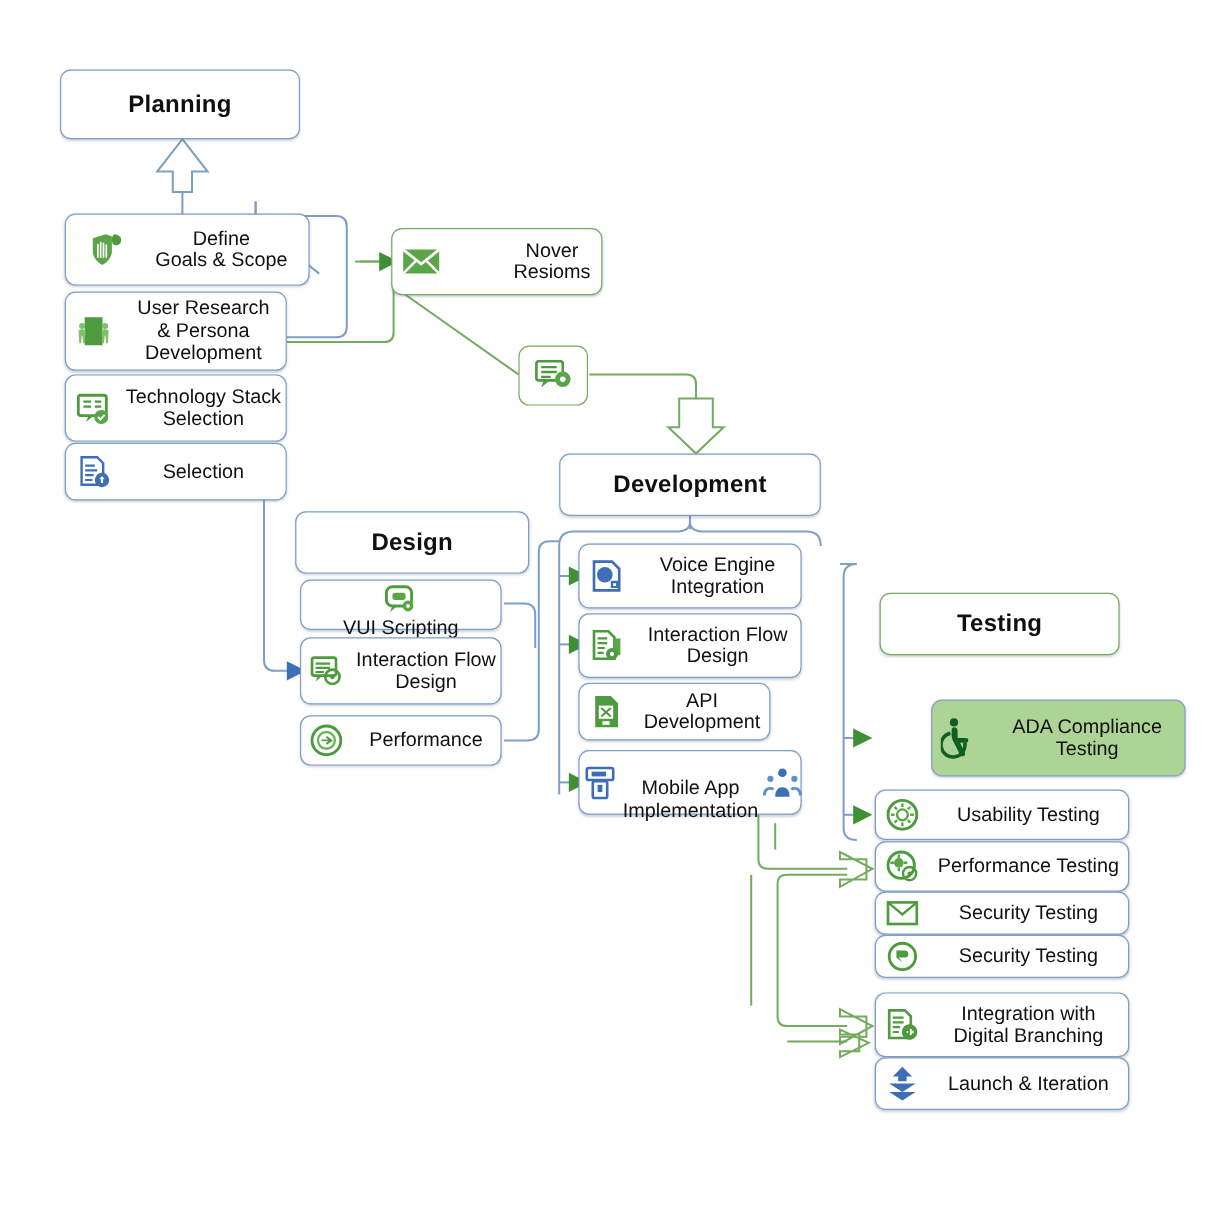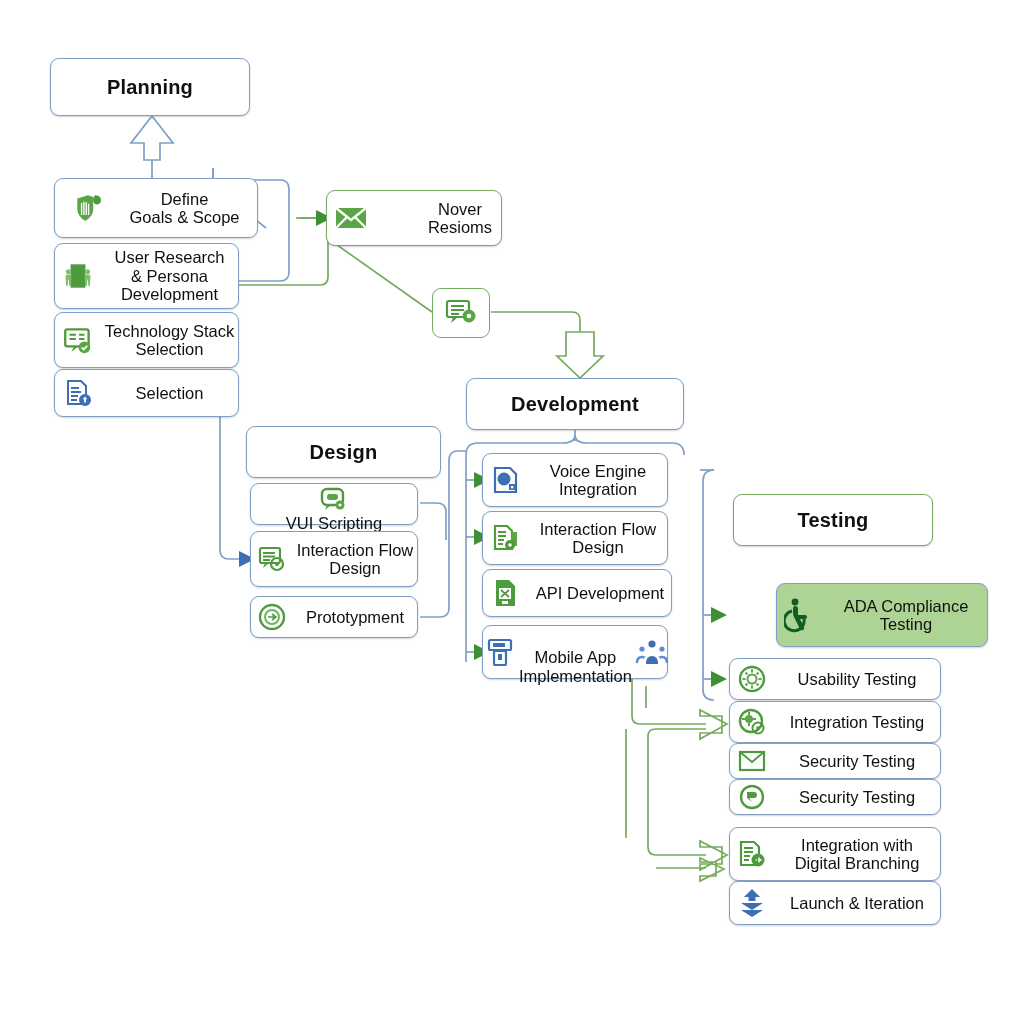--- a/index.html
+++ b/index.html
@@ -229,21 +229,21 @@
   </div>
 
   <div class="node leaf b-blue" style="left:250px;top:596px;width:168px;height:42px;">
     <div class="ico" style="width:42px;">
       <svg width="30" height="30" viewBox="0 0 30 30">
         <circle cx="15" cy="15" r="12" fill="none" stroke="#4e9a3e" stroke-width="2.4"></circle>
         <circle cx="15" cy="15" r="7" fill="none" stroke="#6fb45b" stroke-width="2"></circle>
         <path d="M11 15 h8 M15 12 l4 3 l-4 3" stroke="#4e9a3e" stroke-width="1.6" fill="none"></path>
       </svg>
     </div>
-    <div class="lbl">Prototypment</div>
+    <div class="lbl">Performance</div>
   </div>
 
   <div class="node phase b-blue" style="left:466px;top:378px;width:218px;height:52px;">
     <div class="lbl">Development</div>
   </div>
 
   <div class="node leaf b-blue" style="left:482px;top:453px;width:186px;height:54px;">
     <div class="ico" style="width:46px;">
       <svg width="32" height="32" viewBox="0 0 32 32">
         <path d="M5 4 h15 l6 6 v18 h-21 z" fill="none" stroke="#3e6fb5" stroke-width="2.2"></path>
@@ -261,21 +261,21 @@
         <path d="M5 4 h12 l5 5 v18 h-17 z" fill="none" stroke="#4e9a3e" stroke-width="2.2"></path>
         <path d="M8 10 h8 M8 14 h8 M8 18 h6 M8 22 h5" stroke="#4e9a3e" stroke-width="1.8"></path>
         <path d="M21 10 h6 v14 h-6 z" fill="#5aa545"></path>
         <circle cx="20" cy="23" r="5" fill="#4e9a3e"></circle>
         <circle cx="20" cy="23" r="1.8" fill="#fff"></circle>
       </svg>
     </div>
     <div class="lbl">Interaction Flow<br>Design</div>
   </div>
 
-  <div class="node leaf b-blue" style="left:482px;top:569px;width:190px;height:48px;">
+  <div class="node leaf b-blue" style="left:482px;top:569px;width:160px;height:48px;">
     <div class="ico" style="width:46px;">
       <svg width="32" height="32" viewBox="0 0 32 32">
         <path d="M6 3 h13 l6 6 v20 h-19 z" fill="#4e9a3e"></path>
         <rect x="9" y="11" width="12" height="11" fill="#ffffff"></rect>
         <path d="M11 13 l8 7 M19 13 l-8 7" stroke="#4e9a3e" stroke-width="1.7"></path>
         <rect x="12" y="24" width="6" height="3" fill="#ffffff"></rect>
       </svg>
     </div>
     <div class="lbl">API Development</div>
   </div>
@@ -336,21 +336,21 @@
       <svg width="30" height="30" viewBox="0 0 30 30">
         <circle cx="14" cy="14" r="11" fill="none" stroke="#4e9a3e" stroke-width="2.4"></circle>
         <circle cx="12" cy="12" r="4" fill="#5aa545"></circle>
         <g stroke="#5aa545" stroke-width="2">
           <path d="M12 5 v3 M12 16 v3 M5 12 h3 M16 12 h3"></path>
         </g>
         <circle cx="21" cy="21" r="5.5" fill="none" stroke="#4e9a3e" stroke-width="2"></circle>
         <circle cx="21" cy="21" r="1.8" fill="#4e9a3e"></circle>
       </svg>
     </div>
-    <div class="lbl">Integration Testing</div>
+    <div class="lbl">Performance Testing</div>
   </div>
 
   <div class="node leaf b-blue" style="left:729px;top:743px;width:212px;height:36px;">
     <div class="ico" style="width:44px;">
       <svg width="30" height="24" viewBox="0 0 30 24">
         <rect x="3" y="3" width="24" height="18" fill="none" stroke="#4e9a3e" stroke-width="2.2"></rect>
         <path d="M3 3 L15 13 L27 3" fill="none" stroke="#4e9a3e" stroke-width="2"></path>
       </svg>
     </div>
     <div class="lbl">Security Testing</div>

